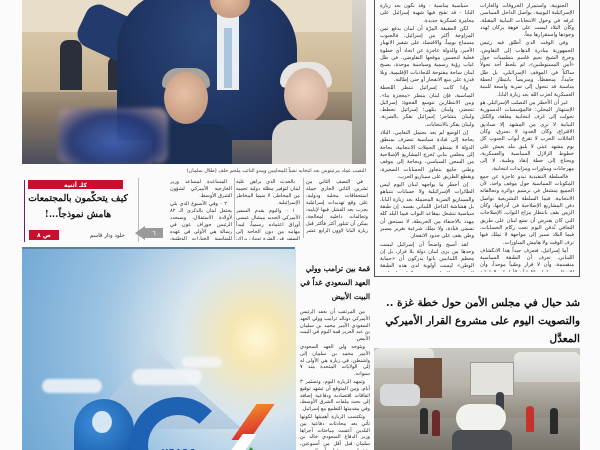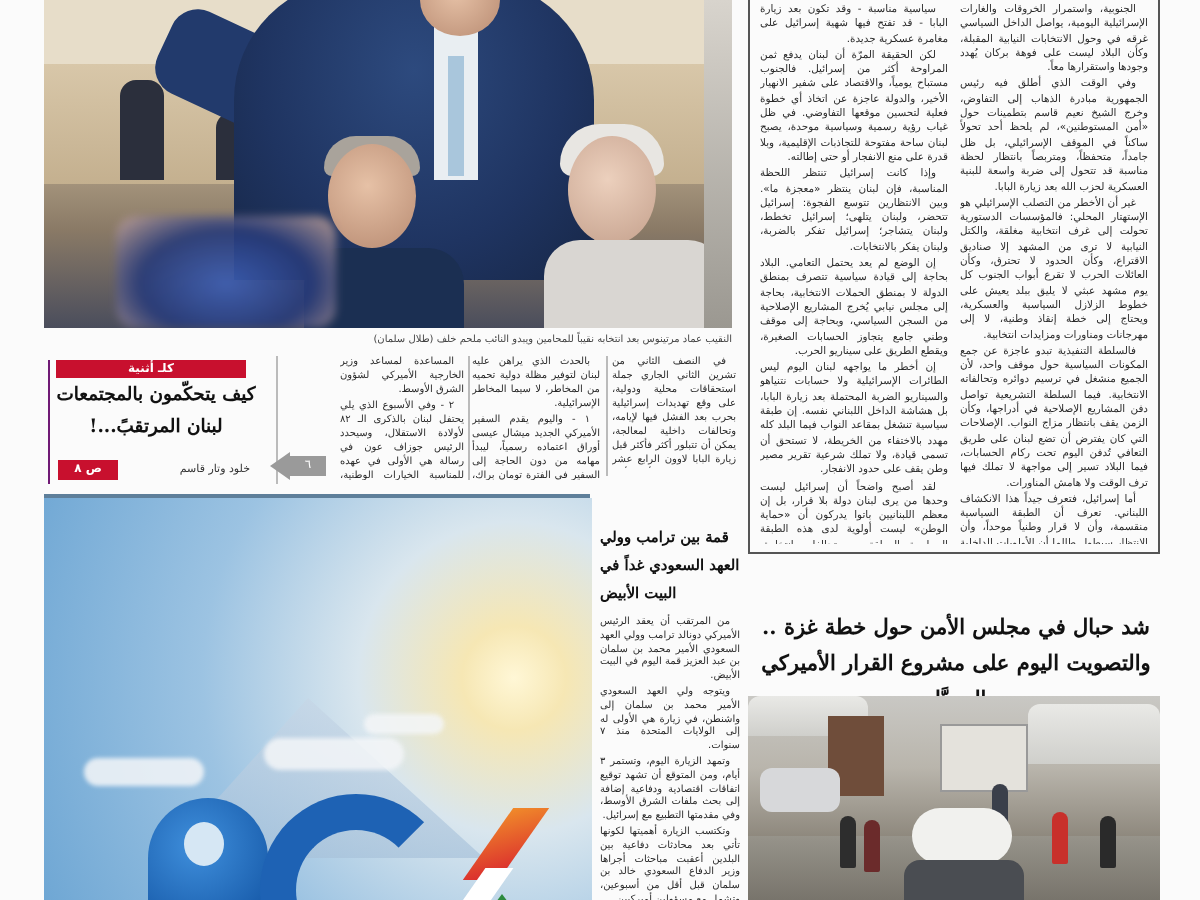--- a/index.html
+++ b/index.html
@@ -76,26 +76,26 @@
   #ad-mea .eight { position: absolute; left: 52px; top: 150px; width: 60px; height: 80px; border-radius: 30px; background: radial-gradient(circle at 40% 30%, #3f8fdc, #1659a8 70%); }
   #ad-mea .eight-hole { position: absolute; left: 70px; top: 162px; width: 20px; height: 22px; border-radius: 50%; background: #d6e7f4; }
   #ad-mea .zero { position: absolute; left: 108px; top: 148px; width: 96px; height: 96px; border-radius: 50%; border: 18px solid #1e62b4; border-right-color: transparent; background: transparent; }
   #ad-mea .years { position: absolute; left: 140px; top: 200px; font-size: 8px; font-weight: bold; color: #1b4f93; letter-spacing: 1px; }
   #ad-mea .tail-red { position: absolute; left: 222px; top: 155px; width: 18px; height: 36px; background: linear-gradient(160deg, #f08a2a, #d9262e); transform: skewX(-35deg); }
   #ad-mea .tail-white { position: absolute; left: 213px; top: 185px; width: 14px; height: 22px; background: #fff; transform: skewX(-35deg); }
   #ad-mea .cedar { position: absolute; left: 220px; top: 198px; width: 0; height: 0; border-left: 9px solid transparent; border-right: 9px solid transparent; border-bottom: 12px solid #2c8a3e; }
 
   
   #story-summit { left: 300px; top: 262px; width: 70px; height: 188px; }
-  #summit-title { direction: rtl; text-align: left; font-family: "DejaVu Serif", serif; font-weight: bold; font-size: 7.4px; line-height: 14px; color: #111; }
+  #summit-title { direction: rtl; text-align: right; font-family: "DejaVu Serif", serif; font-weight: bold; font-size: 7.4px; line-height: 14px; color: #111; }
   #summit-body { margin-top: 4px; direction: rtl; text-align: justify; font-size: 5px; line-height: 6.8px; color: #2a2a2a; }
   #summit-body p { text-indent: 5px; margin-bottom: 1px; }
 
   
-  #gaza-headline { left: 376px; top: 305px; width: 204px; direction: rtl; text-align: center; font-family: "DejaVu Serif", serif; font-weight: bold; color: #111; }
+  #gaza-headline { left: 376px; top: 293px; width: 204px; direction: rtl; font-family: "DejaVu Serif", serif; font-weight: bold; color: #111; }
   #gaza-line-1 { font-size: 10.5px; line-height: 18px; }
   #gaza-line-2 { font-size: 10.5px; line-height: 18px; }
 
   #gaza-photo { left: 374px; top: 348px; width: 206px; height: 102px; overflow: hidden;
     background: linear-gradient(180deg, #c9c8c4 0%, #b9b5ac 35%, #8d877c 70%, #6c665c 100%); }
   #gaza-photo .tent { position: absolute; background: linear-gradient(180deg,#e9e9e6,#cfcfcb); border-radius: 6px 6px 0 0; }
   #gaza-photo .truck { position: absolute; left: 96px; top: 14px; width: 44px; height: 34px; background: #e4e2dc; border: 1px solid #999; }
   #gaza-photo .van { position: absolute; left: 40px; top: 10px; width: 28px; height: 40px; background: #6f4d3a; }
   #gaza-photo .car-left { position: absolute; left: 6px; top: 36px; width: 40px; height: 22px; background: #d7d8da; border-radius: 6px; }
   #gaza-photo .bundle { position: absolute; left: 82px; top: 56px; width: 50px; height: 28px; background: #f1f1ee; border-radius: 14px; }
@@ -165,21 +165,21 @@
 
 <div id="page-arrow" class="abs">
   <div class="tri"></div>
   <div class="body">٦</div>
 </div>
 
 <div id="teaser" class="abs">
   <div id="teaser-kicker">كلـ أثنية</div>
   <div id="teaser-title">
     <div>كيف يتحكّمون بالمجتمعات</div>
-    <div>لبنان المرتقبً...!</div>
+    <div>هامش نموذجاً...!</div>
   </div>
   <div id="teaser-author">خلود وتار قاسم</div>
   <div id="teaser-page">ص ٨</div>
 </div>
 
 <div id="mid-rule" class="abs"></div>
 
 <div id="ad-mea" class="abs">
   <div class="mountain"></div>
   <div class="cloud" style="left:20px;top:130px;width:60px;height:14px;"></div>

